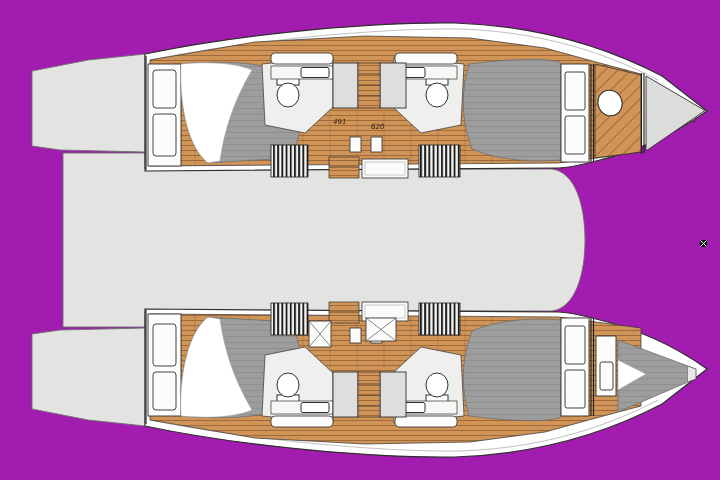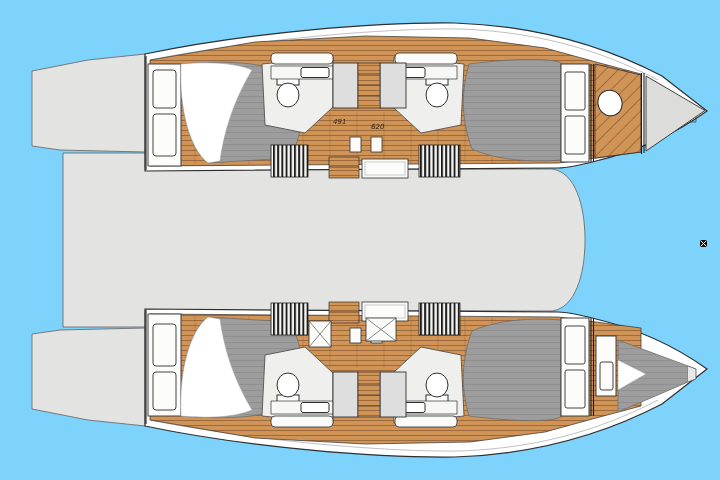--- a/index.html
+++ b/index.html
@@ -1,21 +1,21 @@
 <!DOCTYPE html>
 <html style="--wood: #d09457; --wood-line: #6f431f; --deck-gray: #e3e3e2; --mattress-gray: #9d9d9d; --forepeak-gray: #dcdcdb; --outline: #2f2f2f;"><head>
 <meta charset="utf-8">
 <style>
   :root{
     --wood:#d09457; --wood-line:#6f431f; --deck-gray:#e3e3e2;
     --mattress-gray:#9d9d9d; --forepeak-gray:#dcdcdb; --outline:#2f2f2f;
     --head-floor:#efefed; --white:#ffffff;
   }
   html,body{margin:0;padding:0;background:#fff;}
-  .canvas{width:720px;height:480px;background:#7dd3fc;position:relative;overflow:hidden;}
+  .canvas{width:720px;height:480px;background:#a21caf;position:relative;overflow:hidden;}
   svg{display:block;}
   .deck{fill:var(--deck-gray);stroke:#6e6e6e;stroke-width:.9;}
   .hull{fill:#fff;stroke:var(--outline);stroke-width:1.2;}
   .sole{fill:url(#planks);stroke:var(--outline);stroke-width:.7;}
   .solediag{fill:url(#planksDiag);stroke:var(--outline);stroke-width:.8;}
   .fur{fill:#fcfcfb;stroke:var(--outline);stroke-width:.9;}
   .mat{fill:url(#matp);stroke:#6f6f6f;stroke-width:.8;}
   .duvet{fill:#fff;stroke:#9a9a9a;stroke-width:.5;}
   .headfloor{fill:var(--head-floor);stroke:#444;stroke-width:.8;}
   .stall{fill:#dedede;stroke:var(--outline);stroke-width:.9;}

